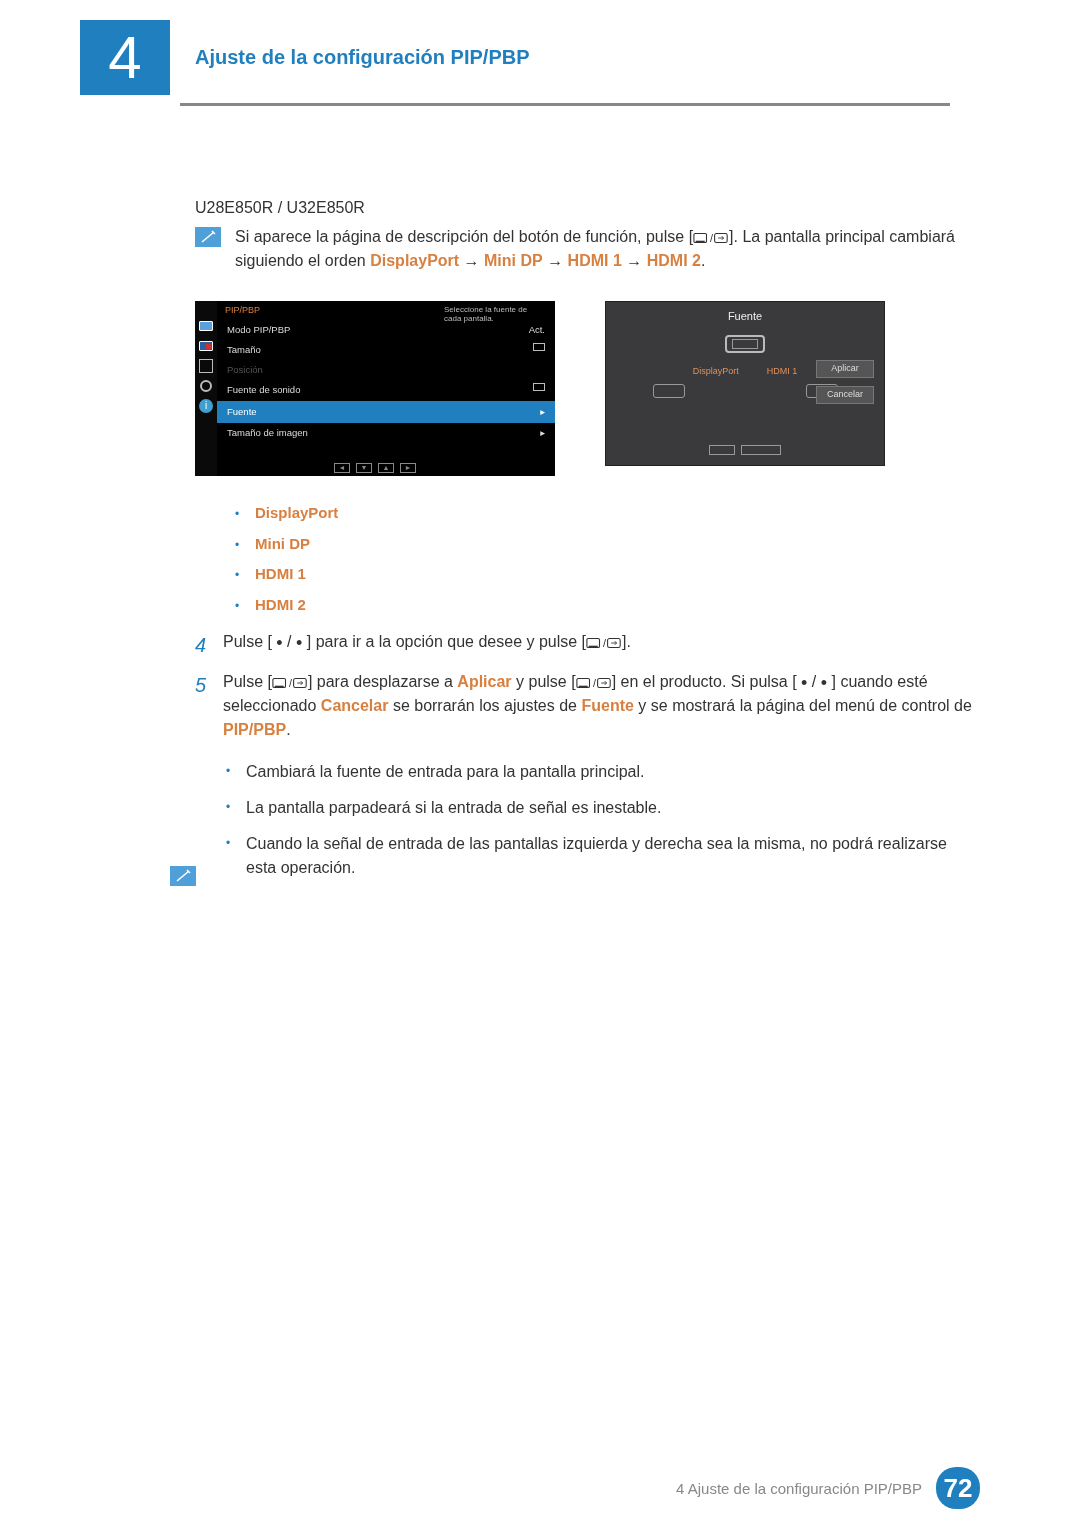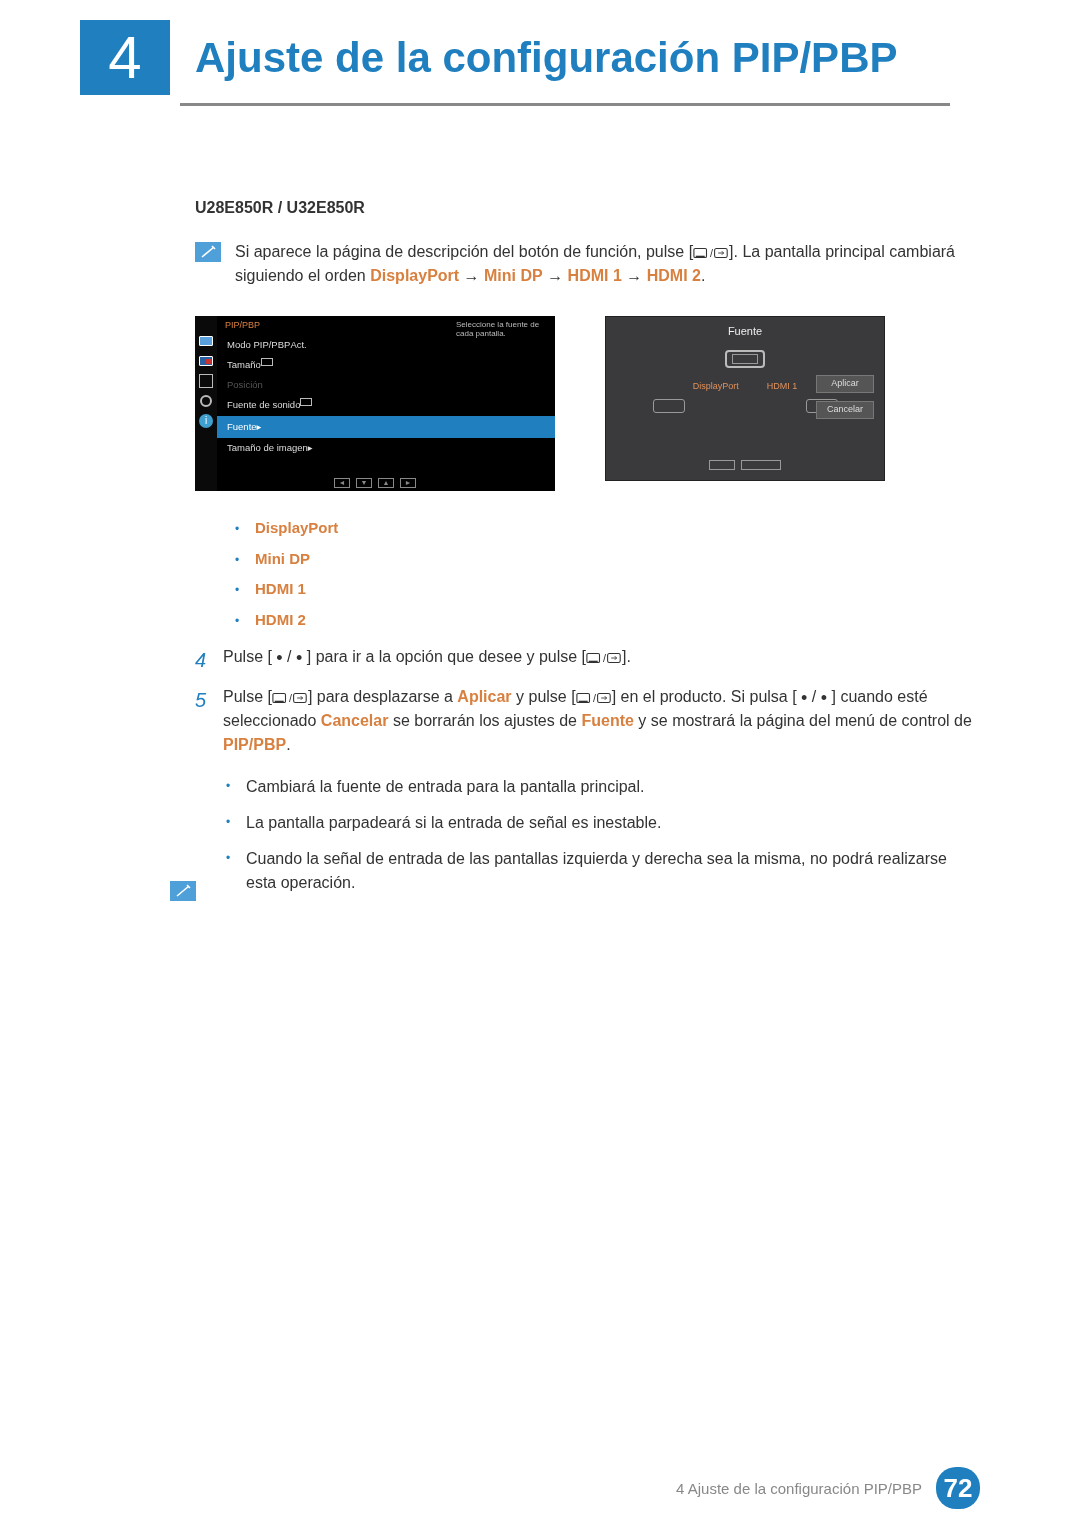--- a/index.html
+++ b/index.html
@@ -1,23 +1,23 @@
 <!DOCTYPE html>
 <html><head>
 <meta charset="utf-8">
 <style>
   * { margin: 0; padding: 0; box-sizing: border-box; }
   body { background: #fff; font-family: Arial, Helvetica, sans-serif; color: #333; width: 1080px; }
   .page { width: 1080px; height: 1527px; position: relative; padding-top: 20px; }
   .header { display: flex; align-items: center; padding-left: 80px; }
   .chapter-badge { width: 90px; height: 75px; background: #1f7fbf; color: #fff; font-size: 60px; font-weight: 300; display: flex; align-items: center; justify-content: center; }
-  .chapter-title { font-size: 42px; font-weight: bold; color: #1f7fbf; margin-left: 25px; }
+  .chapter-title { font-size: 20px; font-weight: bold; color: #1f7fbf; margin-left: 25px; }
   .header-rule { border: none; border-top: 3px solid #888; margin-top: 8px; margin-left: 180px; width: 770px; }
   .content { padding: 90px 100px 0 195px; font-size: 16px; line-height: 1.5; color: #333; }
-  .model-heading { font-weight: bold; margin-bottom: 20px; }
+  .model-heading { font-weight: normal; margin-bottom: 5px; }
   .note-row { display: flex; align-items: flex-start; margin-bottom: 28px; }
   .note-icon-box { width: 26px; height: 20px; background: #4fa0d8; display: flex; align-items: center; justify-content: center; flex-shrink: 0; margin-right: 14px; margin-top: 2px; }
   .note-icon-box svg { width: 16px; height: 14px; }
   .note-text { flex: 1; }
   .orange { color: #d88040; font-weight: bold; }
   .btn-glyph { display: inline-flex; align-items: center; vertical-align: middle; }
   .btn-glyph svg { width: 36px; height: 14px; }
   .dot-glyph { font-size: 18px; line-height: 0; vertical-align: middle; }
   .screenshots-row { display: flex; gap: 50px; margin: 25px 0 22px 0; }
   
@@ -25,24 +25,24 @@
   .osd-iconcol { width: 22px; background: #0a0a0a; display: flex; flex-direction: column; padding-top: 16px; gap: 2px; align-items: center; }
   .osd-ic { width: 18px; height: 18px; display: flex; align-items: center; justify-content: center; }
   .osd-ic .box { width: 14px; height: 10px; border: 1px solid #fff; background: #5aa0dd; border-radius: 1px; }
   .osd-ic .boxx { width: 14px; height: 10px; border: 1px solid #fff; background: #2a60a0; border-radius: 1px; position: relative; }
   .osd-ic .boxx::after { content: ""; position: absolute; right: 1px; bottom: 1px; width: 5px; height: 5px; background: #c33; }
   .osd-ic .arrows { width: 14px; height: 14px; border: 1px solid #bbb; position: relative; }
   .osd-ic .gear { width: 12px; height: 12px; border: 2px solid #bbb; border-radius: 50%; }
   .osd-ic .info { width: 14px; height: 14px; border-radius: 50%; background: #3fa0d0; color: #fff; font-size: 10px; text-align: center; line-height: 14px; }
   .osd-main { flex: 1; display: flex; flex-direction: column; }
   .osd-title { color: #d88040; font-size: 9px; padding: 3px 8px 2px; }
-  .osd-item { display: flex; padding: 3px 10px; font-size: 9.5px; }
+  .osd-item { display: flex; justify-content: space-between; padding: 3px 10px; font-size: 9.5px; }
   .osd-item.dim { color: #555; }
   .osd-item.hl { background: #1f7fbf; color: #fff; padding: 4px 10px; }
-  .osd-hint { position: absolute; top: 5px; right: 9px; width: 90px; font-size: 8px; color: #bbb; line-height: 1.1; text-align: left; }
+  .osd-hint { position: absolute; top: 5px; right: 21px; width: 90px; font-size: 8px; color: #bbb; line-height: 1.1; text-align: left; }
   .osd-nav { position: absolute; bottom: 3px; left: 50%; transform: translateX(-50%); display: flex; gap: 6px; }
   .osd-nav span { width: 16px; height: 10px; border: 1px solid #888; display: flex; align-items: center; justify-content: center; font-size: 7px; color: #888; }
   .tiny-icon { width: 12px; height: 8px; border: 1px solid #bbb; display: inline-block; }
   
   .srcdlg { width: 280px; height: 165px; background: #3a3a3d; border: 1px solid #222; position: relative; font-size: 10px; color: #ddd; }
   .srcdlg-title { text-align: center; font-size: 11px; padding: 6px 0 4px; color: #eee; }
   .srcdlg-monitor { width: 40px; height: 18px; border: 2px solid #bbb; border-radius: 4px; margin: 6px auto 12px; position: relative; display:flex; align-items:center; justify-content:center;}
   .srcdlg-monitor .inner{width:26px;height:10px;border:1px solid #999;}
   .srcdlg-row { display: flex; justify-content: center; gap: 28px; align-items: center; }
   .srcdlg-label { font-size: 9px; color: #e0905a; }

